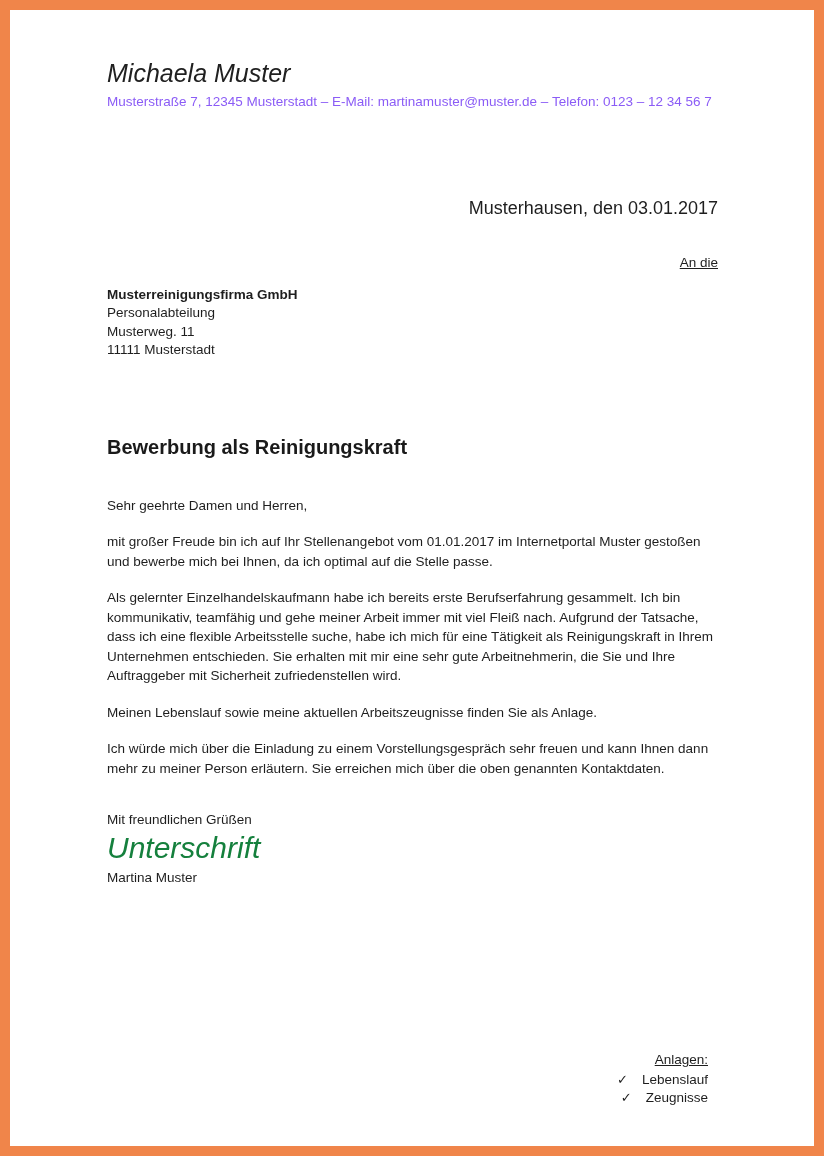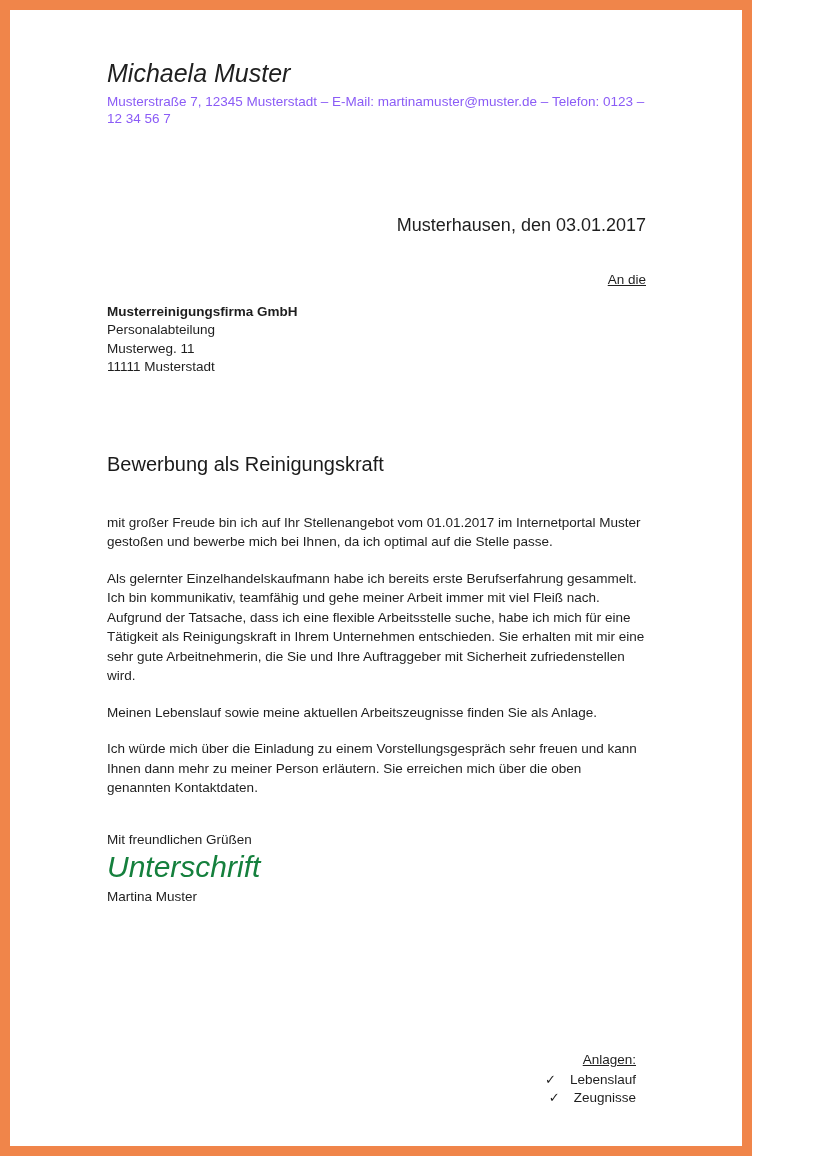--- a/index.html
+++ b/index.html
@@ -5,21 +5,21 @@
   * { margin: 0; padding: 0; box-sizing: border-box; }
   html, body { background: #ffffff; }
   body {
     width: 824px;
     height: 1156px;
     font-family: "Liberation Sans", "DejaVu Sans", sans-serif;
     color: #1e1e1e;
   }
   .page {
     position: relative;
-    width: 752px;
+    width: 824px;
     height: 1156px;
     background: #ffffff;
     border: 10px solid #F0854A;
     overflow: hidden;
   }
   .content {
     padding: 48px 96px 0 97px;
   }
   .sender-name {
     font-style: italic;
@@ -47,21 +47,21 @@
   .recipient .an-die {
     text-decoration: underline;
     margin-bottom: 13px;
     text-align: right;
   }
   .recipient .company { font-weight: bold; }
   .subject {
     margin-top: 75px;
     font-size: 20px;
     line-height: 24px;
-    font-weight: normal;
+    font-weight: bold;
     color: #1a1a1a;
   }
   .body-text {
     margin-top: 37px;
     font-size: 13.5px;
     line-height: 19.5px;
   }
   .body-text p { margin-top: 17px; }
   .body-text p.salutation { margin-top: 0; }
   .closing { margin-top: 32px; }
@@ -119,20 +119,21 @@
       <div class="an-die">An die</div>
       <div class="company">Musterreinigungsfirma GmbH</div>
       <div>Personalabteilung</div>
       <div>Musterweg. 11</div>
       <div>11111 Musterstadt</div>
     </div>
 
     <div class="subject">Bewerbung als Reinigungskraft</div>
 
     <div class="body-text">
+      <p class="salutation">Sehr geehrte Damen und Herren,</p>
       <p>mit großer Freude bin ich auf Ihr Stellenangebot vom 01.01.2017 im Internetportal Muster gestoßen und bewerbe mich bei Ihnen, da ich optimal auf die Stelle passe.</p>
       <p>Als gelernter Einzelhandelskaufmann habe ich bereits erste Berufserfahrung gesammelt. Ich bin kommunikativ, teamfähig und gehe meiner Arbeit immer mit viel Fleiß nach. Aufgrund der Tatsache, dass ich eine flexible Arbeitsstelle suche, habe ich mich für eine Tätigkeit als Reinigungskraft in Ihrem Unternehmen entschieden. Sie erhalten mit mir eine sehr gute Arbeitnehmerin, die Sie und Ihre Auftraggeber mit Sicherheit zufriedenstellen wird.</p>
       <p>Meinen Lebenslauf sowie meine aktuellen Arbeitszeugnisse finden Sie als Anlage.</p>
       <p>Ich würde mich über die Einladung zu einem Vorstellungsgespräch sehr freuen und kann Ihnen dann mehr zu meiner Person erläutern. Sie erreichen mich über die oben genannten Kontaktdaten.</p>
     </div>
 
     <div class="closing">
       <div class="regards">Mit freundlichen Grüßen</div>
       <div class="signature" style="color: #15803d;">Unterschrift</div>
       <div class="signer">Martina Muster</div>

